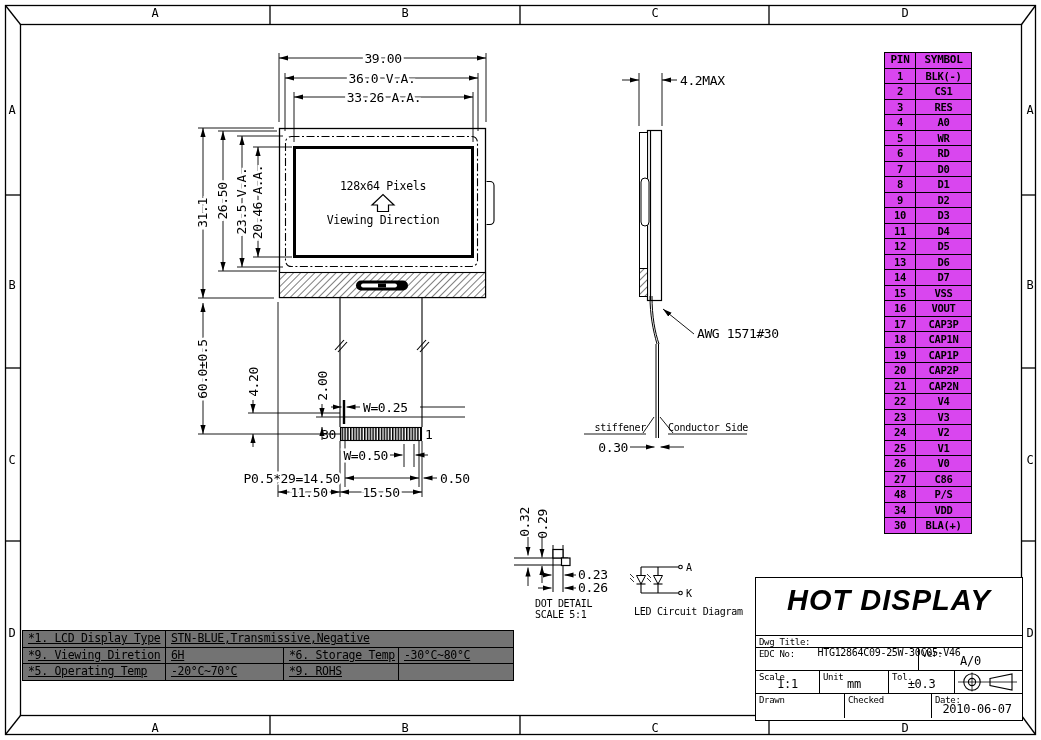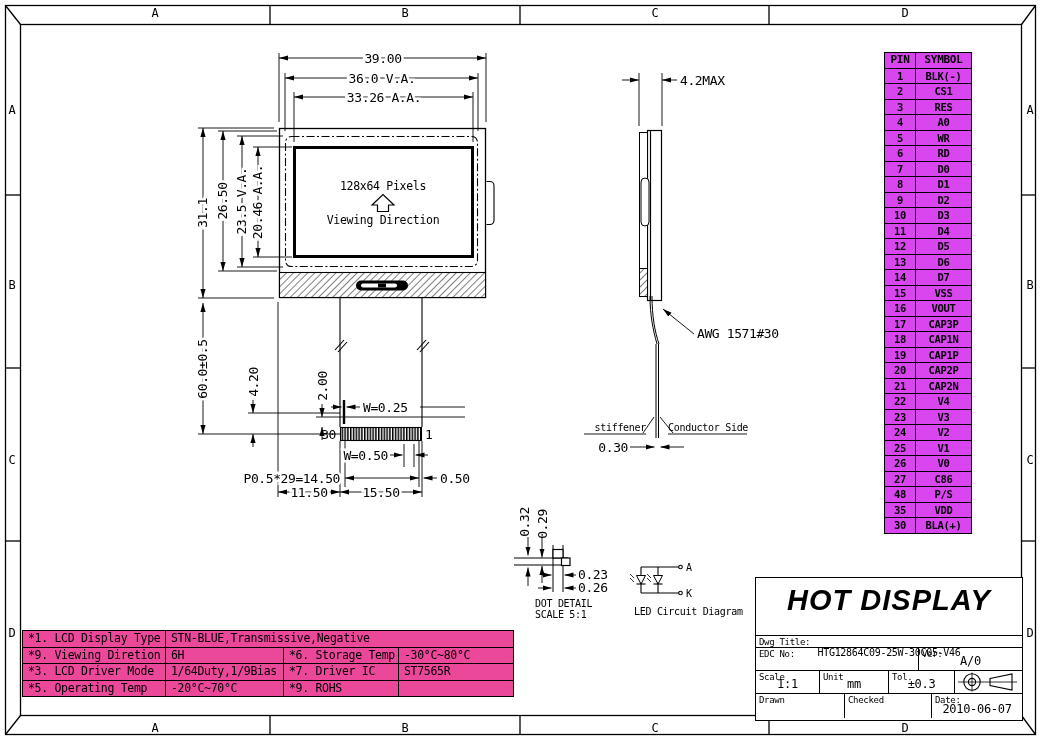--- a/index.html
+++ b/index.html
@@ -17,21 +17,21 @@
   
   .zlabel{position:absolute;width:12px;text-align:center;font:12px "DejaVu Sans Mono",monospace;}
 
   
   .pin-table{position:absolute;left:884px;top:52px;border-collapse:collapse;table-layout:fixed;background:#d946ef;}
   .pin-table th,.pin-table td{border:1.4px solid #000;font:bold 10.5px "DejaVu Sans Mono",monospace;
       text-align:center;vertical-align:middle;padding:0;height:14.5px;line-height:14.5px;letter-spacing:-0.3px;}
   .pin-table th{font-size:11px;}
 
   
-  .spec-table{position:absolute;left:22px;top:630px;border-collapse:collapse;table-layout:fixed;background:#ec4899;}
+  .spec-table{position:absolute;left:22px;top:630px;border-collapse:collapse;table-layout:fixed;background:#737373;text-decoration:underline;}
   .spec-table td{border:1.5px solid #000;font:11.5px "DejaVu Sans Mono",monospace;letter-spacing:-0.3px;
       padding:0 0 0 5px;height:15.6px;line-height:15.6px;white-space:nowrap;overflow:hidden;}
   .spec-table td.small{font:bold 8.5px "DejaVu Sans Mono",monospace;letter-spacing:0;}
 
   
   .title-block{position:absolute;left:755px;top:577px;width:266px;height:142px;border:1.6px solid #000;background:#fff;}
   .tb-row{position:absolute;left:0;width:100%;border-top:1.4px solid #000;box-sizing:border-box;}
   .tb-cell{position:absolute;top:0;height:100%;border-left:1.4px solid #000;box-sizing:border-box;}
   .tb-cell.first{border-left:none;}
   .tb-label{position:absolute;left:3px;top:1px;font:9px "DejaVu Sans Mono",monospace;letter-spacing:-0.3px;}
@@ -392,21 +392,21 @@
         </tr>
         <tr>
           <td>27</td>
           <td>C86</td>
         </tr>
         <tr>
           <td>48</td>
           <td>P/S</td>
         </tr>
         <tr>
-          <td>35</td>
+          <td>34</td>
           <td>VDD</td>
         </tr>
         <tr>
           <td>30</td>
           <td>BLA(+)</td>
         </tr>
       </tbody>
   </table>
 
   <div class="title-block">
@@ -476,26 +476,20 @@
           <td>*1. LCD Display Type</td>
           <td colspan="3">STN-BLUE,Transmissive,Negative</td>
         </tr>
         <tr>
           <td>*9. Viewing Diretion</td>
           <td>6H</td>
           <td>*6. Storage Temp</td>
           <td>-30°C~80°C</td>
         </tr>
         <tr>
-          <td>*3. LCD Driver Mode</td>
-          <td>1/64Duty,1/9Bias</td>
-          <td>*7. Driver IC</td>
-          <td>ST7565R</td>
-        </tr>
-        <tr>
           <td>*5. Operating Temp</td>
           <td>-20°C~70°C</td>
           <td>*9. ROHS</td>
           <td></td>
         </tr>
       </tbody>
   </table>
 
 </div>
 

